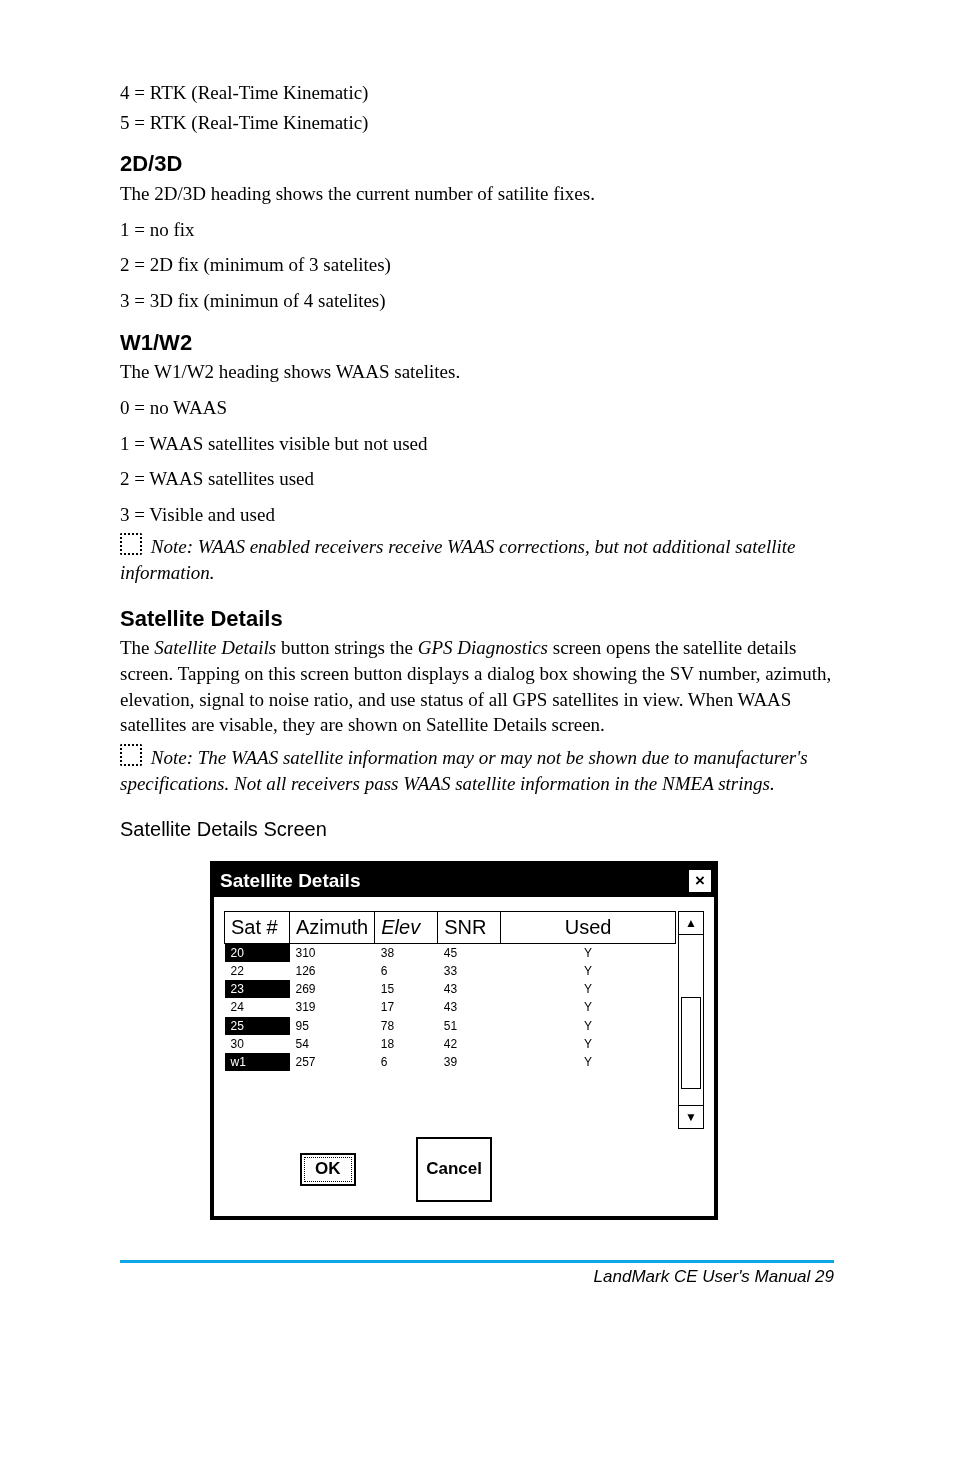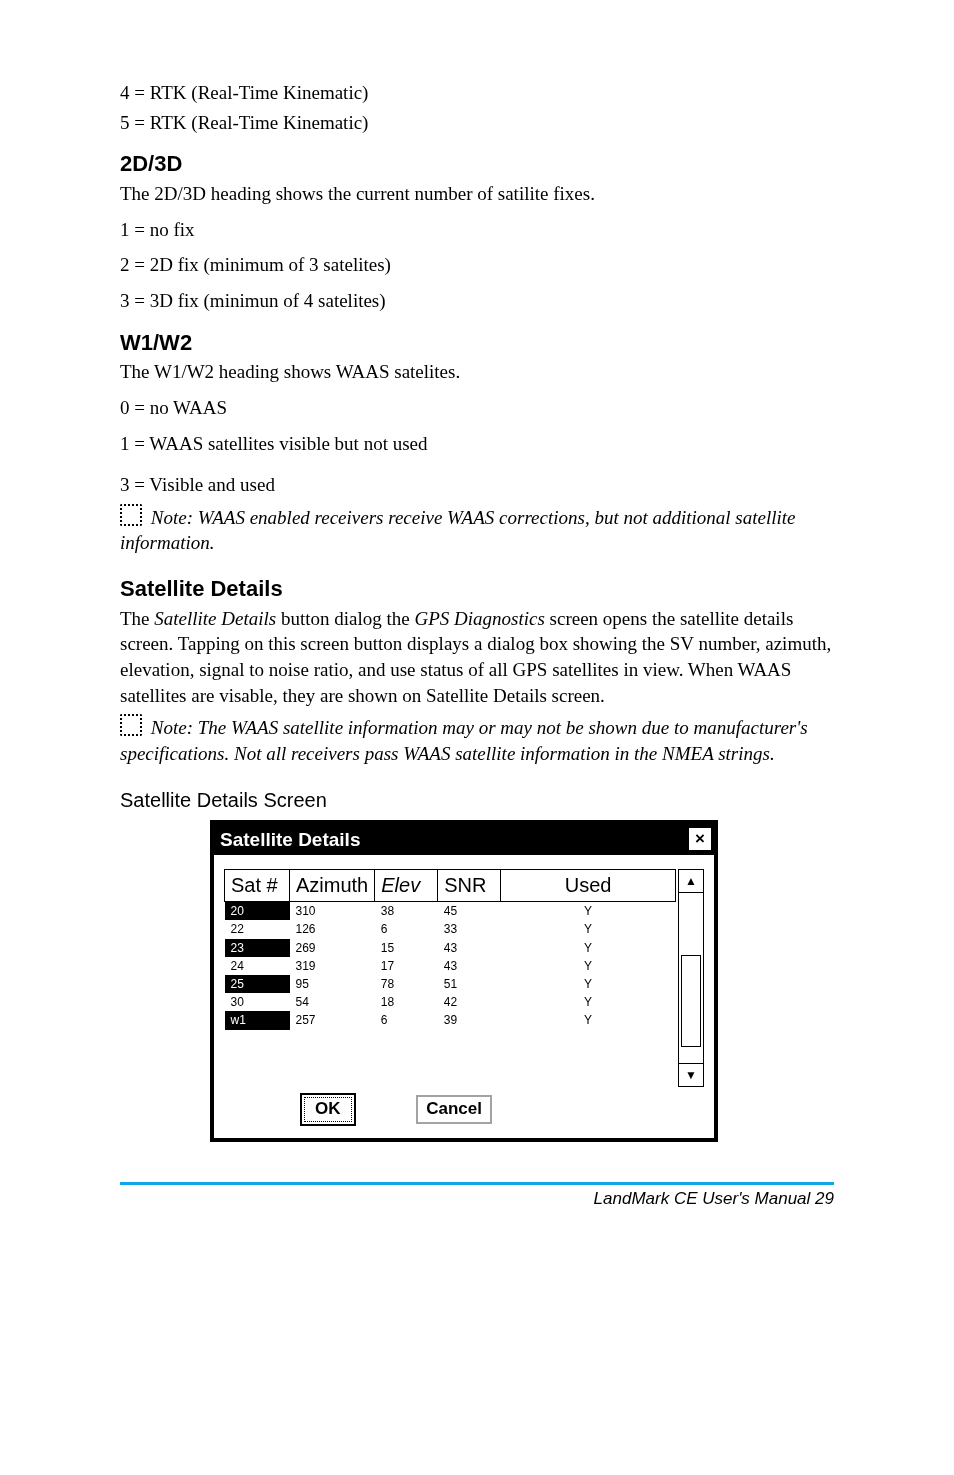--- a/index.html
+++ b/index.html
@@ -36,21 +36,21 @@
   }
   .note {
     font-style: italic;
     margin-top: 6px;
   }
   .spacer-small { height: 6px; }
   .sat-heading {
     font-family: Helvetica, Arial, sans-serif;
     font-size: 20px;
     margin-top: 20px;
-    margin-bottom: 6px;
+    margin-bottom: 18px;
   }
   
   .dialog-wrap {
     margin-left: 90px;
     margin-top: 6px;
   }
   .dialog {
     width: 500px;
     border: 4px solid #000;
     background: #fff;
@@ -142,22 +142,22 @@
     height: 90px;
     background: #fff;
     border: 1px solid #000;
   }
   .dlg-buttons {
     text-align: left;
     padding: 8px 0 4px 80px;
   }
   .btn {
     display: inline-block;
-    border: 2px solid #a3a3a3;
-    padding: 1px 8px;
+    border: 2px solid #000000;
+    padding: 19px 8px;
     font-family: Tahoma, Arial, sans-serif;
     font-weight: bold;
     font-size: 17px;
     margin-right: 60px;
     background: #fff;
   }
   .btn.ok {
     border: 1px dotted #000;
     outline: 2px solid #000;
     outline-offset: 2px;
@@ -189,27 +189,28 @@
   <div class="spacer-small"></div>
   <p class="body-text">3 = 3D fix (minimun of 4 satelites)</p>
 
   <div class="heading">W1/W2</div>
   <p class="body-text">The W1/W2 heading shows WAAS satelites.</p>
   <div class="spacer-small"></div>
   <p class="body-text">0 = no WAAS</p>
   <div class="spacer-small"></div>
   <p class="body-text">1 = WAAS satellites visible but not used</p>
   <div class="spacer-small"></div>
+  <p class="body-text">2 = WAAS satellites used</p>
   <div class="spacer-small"></div>
   <p class="body-text">3 = Visible and used</p>
   <p class="body-text note"><span class="note-icon"></span><span> Note: WAAS enabled receivers receive WAAS corrections, but not additional satellite information.</span></p>
 
   <div class="heading" style="margin-top:18px;">Satellite Details</div>
   <p class="body-text">
-    <span>The </span><i>Satellite Details</i><span> button dialog the </span><i>GPS Diagnostics</i><span> screen opens the satellite details screen. Tapping on this screen button displays a dialog box showing the SV number, azimuth, elevation, signal to noise ratio, and use status of all GPS satellites in view. When WAAS satellites are visable, they are shown on Satellite Details screen.</span>
+    <span>The </span><i>Satellite Details</i><span> button strings the </span><i>GPS Diagnostics</i><span> screen opens the satellite details screen. Tapping on this screen button displays a dialog box showing the SV number, azimuth, elevation, signal to noise ratio, and use status of all GPS satellites in view. When WAAS satellites are visable, they are shown on Satellite Details screen.</span>
   </p>
   <p class="body-text note"><span class="note-icon"></span><span> Note: The WAAS satellite information may or may not be shown due to manufacturer's specifications. Not all receivers pass WAAS satellite information in the NMEA strings.</span></p>
 
   <div class="sat-heading">Satellite Details Screen</div>
 
   <div class="dialog-wrap">
     <div class="dialog">
       <div class="titlebar">
         <span class="titlebar-text">Satellite Details</span>
         <span class="closebtn">×</span>

